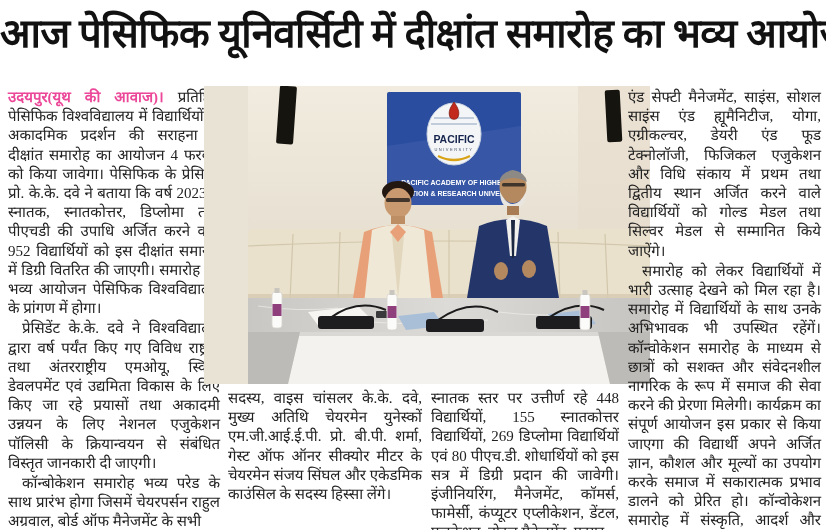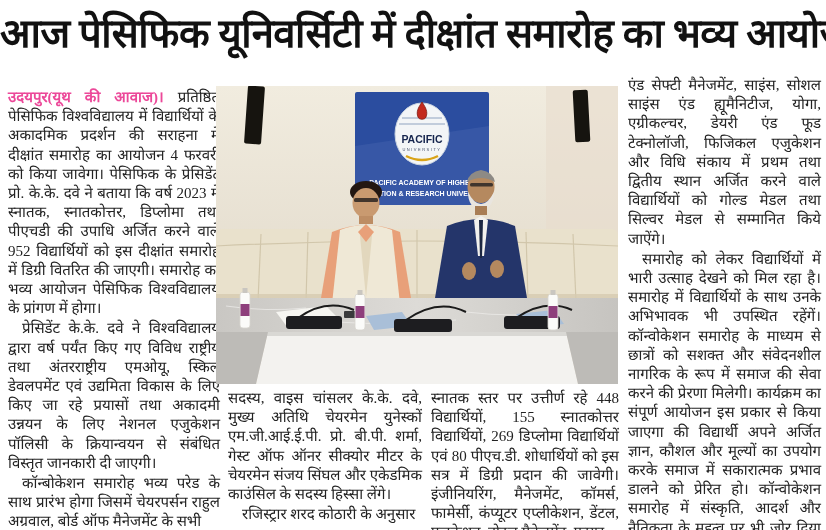--- a/index.html
+++ b/index.html
@@ -24,24 +24,24 @@
     font-size:15px;line-height:19.2px;
     text-align:justify;text-justify:inter-word;
     color:#222;
   }
   .col p{margin:0 0 1px 0;}
   .col p.indent{text-indent:14px;}
   .dateline{font-weight:700;color:#ec4899;}
   #col1{left:8px;top:88px;width:212px;height:438px;}
   #col2{left:228px;top:389px;width:194px;height:138px;}
   #col3{left:431px;top:389px;width:188px;height:138px;}
-  #col4{left:628px;top:76px;width:193px;height:438px;}
+  #col4{left:628px;top:88px;width:193px;height:438px;}
   .photo{
-    position:absolute;left:216px;top:86px;width:402px;height:298px;
-    overflow:hidden;background:#e9e3d6;
+    position:absolute;left:204px;top:86px;width:402px;height:298px;
+    overflow:hidden;background:#e9e3d6;padding-left:44px;
   }
   .photo svg{display:block;}
 </style>
 </head>
 <body>
 
 <div id="clip">
 
   <div class="headline">आज पेसिफिक यूनिवर्सिटी में दीक्षांत समारोह का भव्य आयोजन</div>
 
@@ -160,21 +160,20 @@
 
       <polygon points="52,246 350,246 362,298 40,298" fill="#f3f2ef"></polygon>
       <rect x="40" y="246" width="322" height="4" fill="#d9d8d4"></rect>
       <polygon points="0,246 52,246 40,298 0,298" fill="#bdbbb7"></polygon>
       <polygon points="350,246 402,246 402,298 362,298" fill="#bdbbb7"></polygon>
     </svg>
   </div>
 
   <div id="col2" class="col">
     <p>सदस्य, वाइस चांसलर के.के. दवे, मुख्य अतिथि चेयरमेन युनेस्कों एम.जी.आई.ई.पी. प्रो. बी.पी. शर्मा, गेस्ट ऑफ ऑनर सीक्योर मीटर के चेयरमेन संजय सिंघल और एकेडमिक काउंसिल के सदस्य हिस्सा लेंगे।</p>
-    <p class="indent">रजिस्ट्रार शरद कोठारी के अनुसार</p>
   </div>
 
   <div id="col3" class="col">
     <p>स्नातक स्तर पर उत्तीर्ण रहे 448 विद्यार्थियों, 155 स्नातकोत्तर विद्यार्थियों, 269 डिप्लोमा विद्यार्थियों एवं 80 पीएच.डी. शोधार्थियों को इस सत्र में डिग्री प्रदान की जावेगी। इंजीनियरिंग, मैनेजमेंट, कॉमर्स, फामेर्सी, कंप्यूटर एप्लीकेशन, डेंटल, एजुकेशन, होटल मैनेजमेंट, फायर</p>
   </div>
 
   <div id="col4" class="col">
     <p>एंड सेफ्टी मैनेजमेंट, साइंस, सोशल साइंस एंड ह्यूमैनिटीज, योगा, एग्रीकल्चर, डेयरी एंड फूड टेक्नोलॉजी, फिजिकल एजुकेशन और विधि संकाय में प्रथम तथा द्वितीय स्थान अर्जित करने वाले विद्यार्थियों को गोल्ड मेडल तथा सिल्वर मेडल से सम्मानित किये जाऐंगे।</p>
     <p class="indent">समारोह को लेकर विद्यार्थियों में भारी उत्साह देखने को मिल रहा है। समारोह में विद्यार्थियों के साथ उनके अभिभावक भी उपस्थित रहेंगें। कॉन्वोकेशन समारोह के माध्यम से छात्रों को सशक्त और संवेदनशील नागरिक के रूप में समाज की सेवा करने की प्रेरणा मिलेगी। कार्यक्रम का संपूर्ण आयोजन इस प्रकार से किया जाएगा की विद्यार्थी अपने अर्जित ज्ञान, कौशल और मूल्यों का उपयोग करके समाज में सकारात्मक प्रभाव डालने को प्रेरित हो। कॉन्वोकेशन समारोह में संस्कृति, आदर्श और नैतिकता के महत्व पर भी जोर दिया जाएगा। छात्रों को समाज में न्याय, समानता और गौरव के महत्व के प्रति जागरूक करने का यह यत्न है।</p>
   </div>

